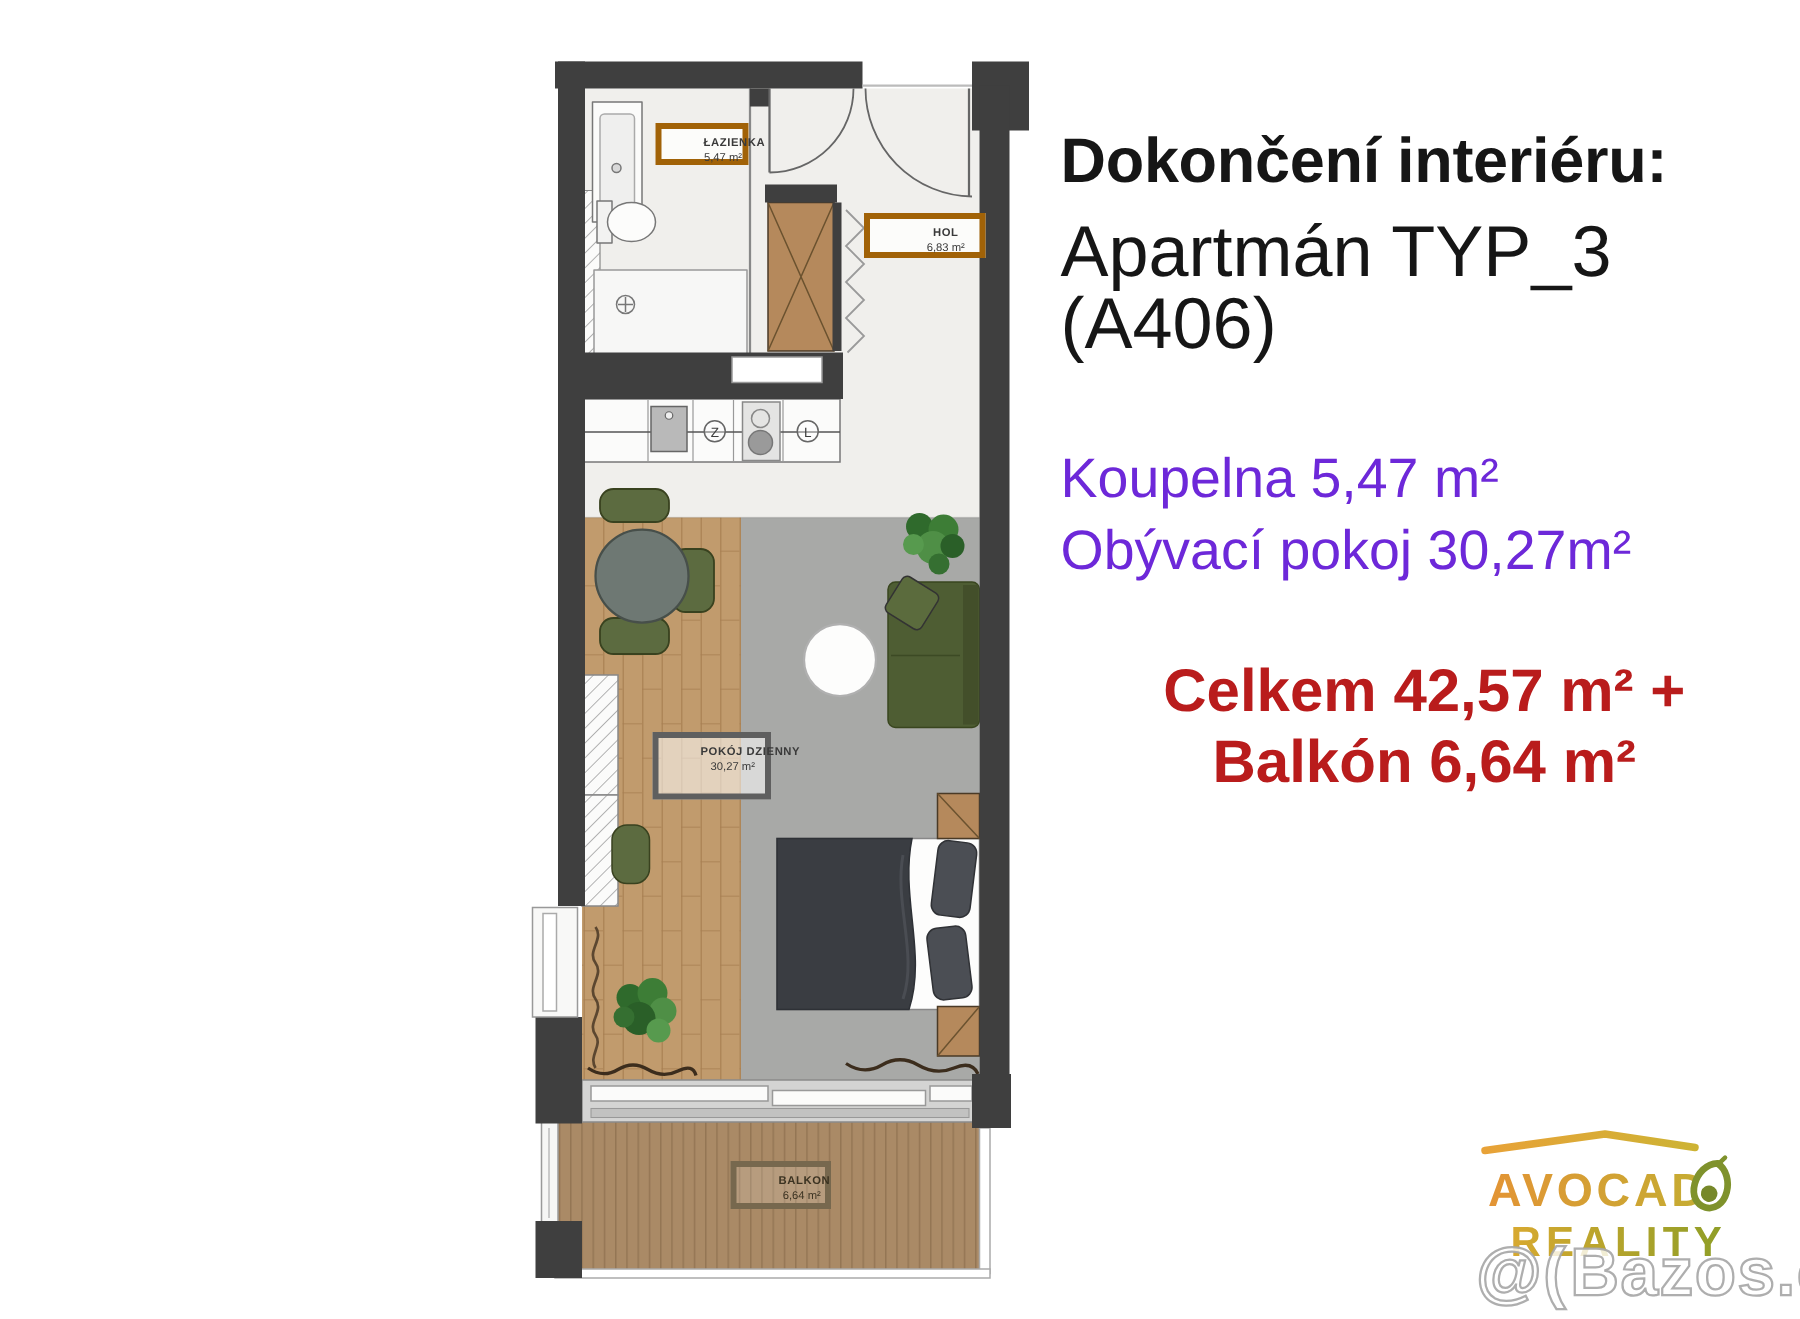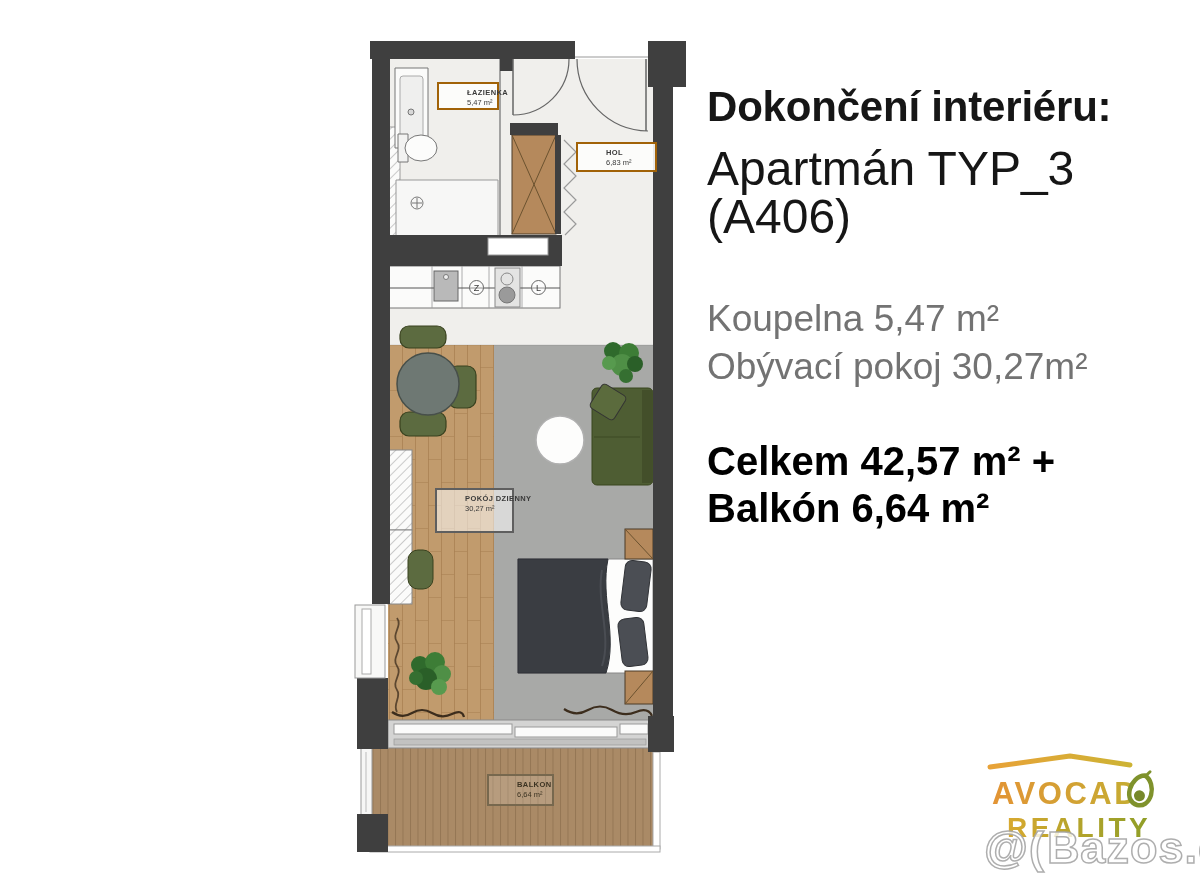--- a/index.html
+++ b/index.html
@@ -2,43 +2,43 @@
 <html><head>
 <meta charset="utf-8">
 <style>
   html,body{margin:0;padding:0;background:#ffffff;}
   .page{position:relative;width:1200px;height:879px;background:#ffffff;overflow:hidden;
         font-family:"Liberation Sans",sans-serif;}
 
   
   .plan{position:absolute;left:350px;top:30px;width:345px;height:825px;}
 
-  .plan-label{position:absolute;border:2px solid #a16207;background:rgba(253,253,252,.9);
-              color:#3a3a3a;z-index:3;box-sizing:border-box;padding-top:3px;padding-left:28px;}
+  .plan-label{position:absolute;border:4px solid #a16207;background:rgba(253,253,252,.9);
+              text-align:center;color:#3a3a3a;z-index:3;box-sizing:border-box;padding-top:3px;padding-left:28px;}
   .pl-name{font-size:7.5px;font-weight:bold;letter-spacing:.4px;line-height:11px;white-space:nowrap;}
   .pl-area{font-size:7.5px;line-height:10px;white-space:nowrap;}
   .lbl-bath{left:437px;top:82px;width:62px;height:28px;}
   .lbl-hol{left:576px;top:142px;width:81px;height:30px;}
   .lbl-pokoj{left:435px;top:488px;width:79px;height:45px;background:rgba(255,255,255,.55);border-color:#5f5f5f;}
   .lbl-balkon{left:487px;top:774px;width:67px;height:32px;background:rgba(255,255,255,.16);
               border-color:#77684e;color:#3c3322;}
 
   .ksym{position:absolute;width:15px;height:15px;border:1px solid #666;border-radius:50%;
         font-size:9px;line-height:15px;text-align:center;color:#3d3d3d;z-index:3;
         background:rgba(255,255,255,.35);box-sizing:border-box;}
   .ksym-z{left:469px;top:280px;}
   .ksym-l{left:531px;top:280px;}
 
   
   .info{position:absolute;left:707px;top:46px;width:485px;color:#161616;z-index:2;}
   .title{font-size:42px;font-weight:bold;letter-spacing:-.2px;line-height:52px;margin-top:35px;}
   .subtitle{font-size:48px;font-weight:normal;line-height:48px;margin-top:12px;}
-  .rooms{margin-top:54px;color:#737373;}
+  .rooms{margin-top:54px;color:#6d28d9;}
   .room-line{font-size:37px;font-weight:normal;line-height:48px;}
-  .totals{margin-top:47px;color:#000000;}
+  .totals{margin-top:47px;color:#b91c1c;text-align:center;}
   .total-line{font-size:40px;font-weight:bold;line-height:47px;}
 
   
   .logo{position:absolute;left:975px;top:745px;width:215px;height:105px;z-index:4;}
   .logo text{font-family:"Liberation Sans",sans-serif;font-weight:bold;}
   .lt1{font-size:31px;letter-spacing:2.5px;}
   .lt2{font-size:28px;letter-spacing:3.5px;}
 
   .watermark{position:absolute;left:984px;top:822px;z-index:5;font-size:45px;font-weight:bold;
              color:rgba(255,255,255,.8);-webkit-text-stroke:1.5px rgba(165,165,165,.9);

